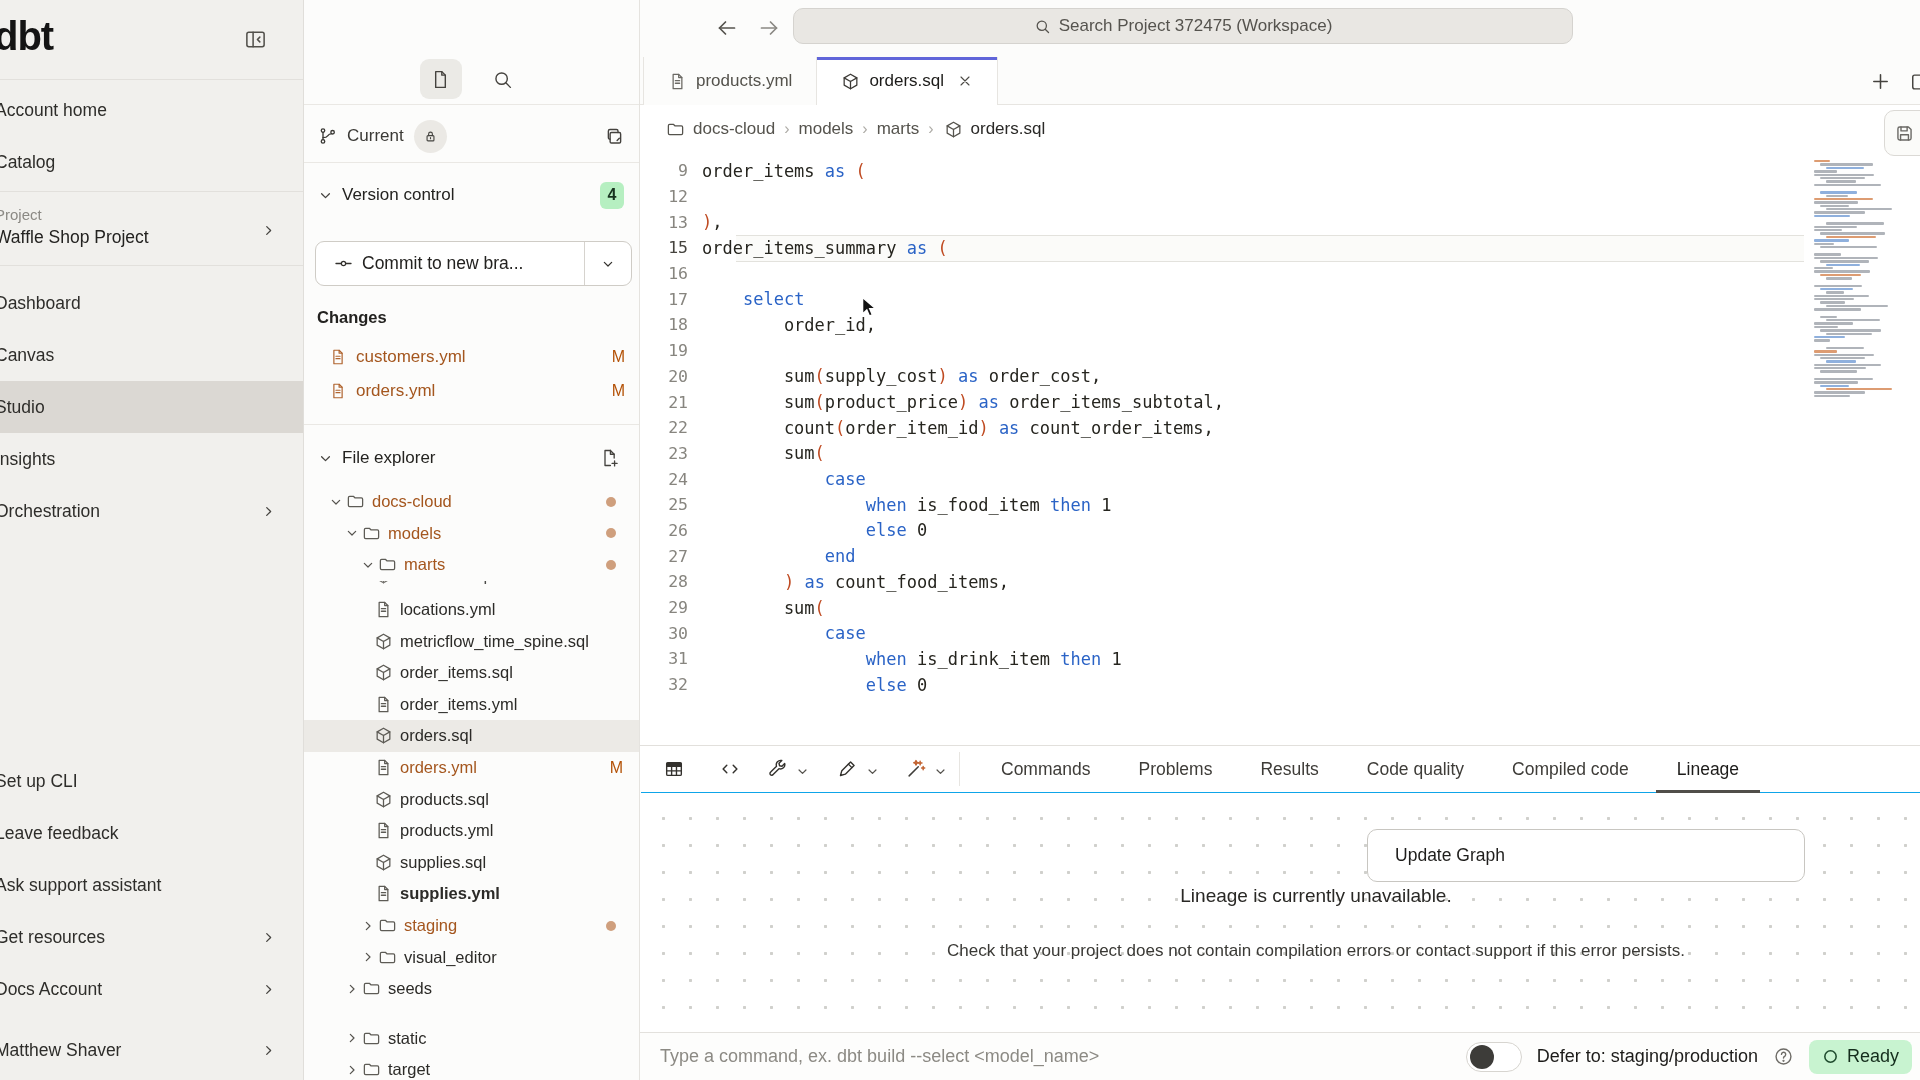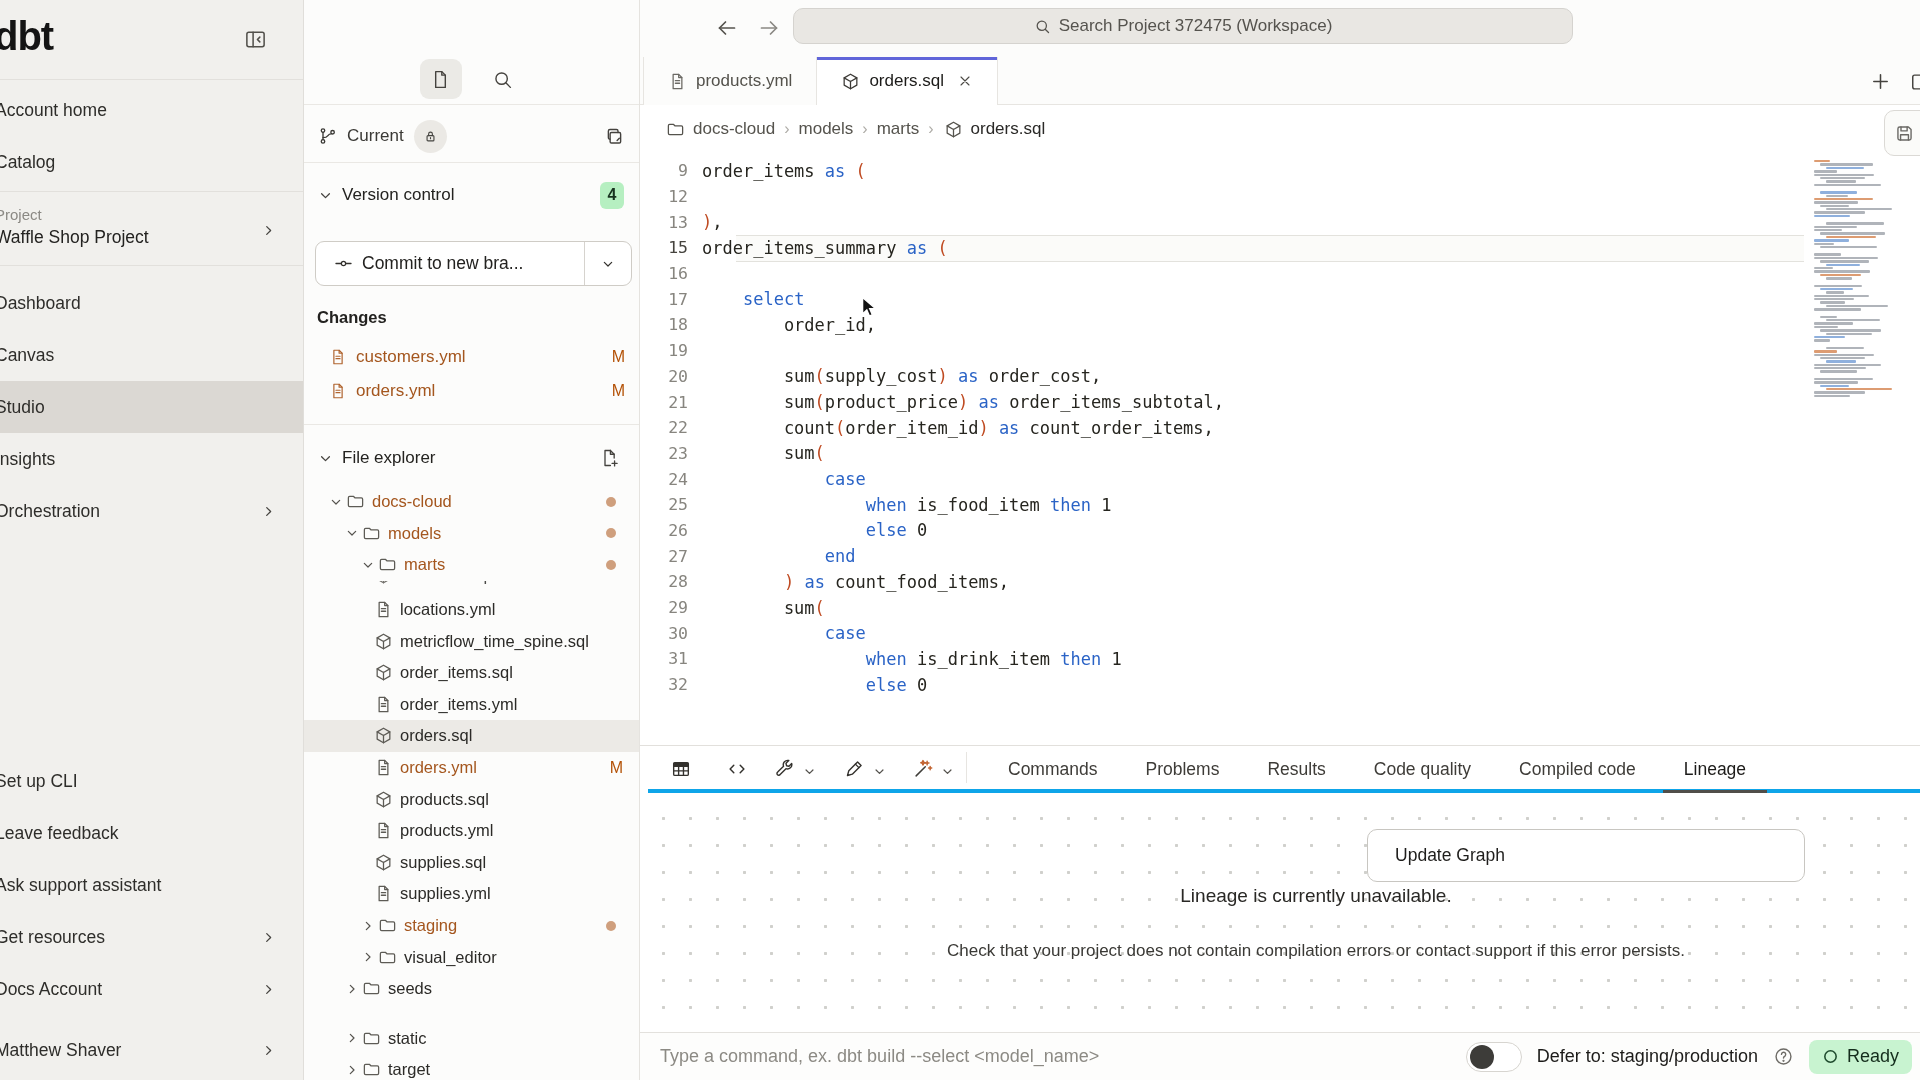--- a/index.html
+++ b/index.html
@@ -85,21 +85,21 @@
   .cl pre{font-family:inherit;white-space:pre;position:relative;z-index:1}
   .cl.cur .curbg{position:absolute;left:96px;right:116px;top:0;bottom:-1px;background:#fbfbf9;border-top:1px solid #e3e2dd;border-bottom:1px solid #e3e2dd}
   .cl.cur .ln{color:#45433e}
   .tk-i{color:#26251f}.tk-k{color:#2a63c6}.tk-p{color:#bf4a21}
   .minimap{position:absolute;left:1168px;top:160px;width:100px;height:238px;overflow:hidden}
   .mm-l{border-radius:1px}
   .cursor{position:absolute;left:215px;top:294px;z-index:5;pointer-events:none}
 
   
   .bpanel{position:absolute;left:0;right:0;top:745px;bottom:48px;background:#fff;border-top:1px solid #e2e0dc}
-  .bp-toolbar{position:absolute;left:8px;right:0;top:0;height:47px;border-bottom:4px solid #0ea5e9}
+  .bp-toolbar{position:absolute;left:1px;right:0;top:0;height:47px;border-bottom:1px solid #0ea5e9}
   .bp-ic{position:absolute;top:12px;color:#33312d;cursor:pointer}
   .bp-chev{position:absolute;top:18px;color:#55534e;cursor:pointer}
   .bp-vdiv{position:absolute;left:318px;top:6px;bottom:6px;width:1px;background:#e7e5e1}
   .bp-tabs{position:absolute;left:360px;top:0;height:47px;display:flex;gap:48px;align-items:center}
   .bp-tab{font-size:17.5px;color:#3e3c38;cursor:pointer;position:relative;height:100%;display:flex;align-items:center}
   .bp-tab.active{color:#1c1b19}
   .bp-tab.active::after{content:"";position:absolute;left:-21px;right:-21px;bottom:0;height:3px;background:#504e49}
   .lineage{position:absolute;left:0;right:0;top:47px;bottom:0;background-image:radial-gradient(#d0d0cc 1.4px,transparent 1.5px);background-size:27px 27px;background-position:10px 12px}
   .selector{position:absolute;left:727px;top:36px;width:438px;height:53px;background:#fff;border:1px solid #c8c6c1;border-radius:10px;display:flex}
   .selector .sel-in{flex:1;display:flex;align-items:center;padding-left:17px;font-size:17.5px;color:#232220;border-right:1px solid #c8c6c1;cursor:text}
@@ -459,21 +459,21 @@
         </div>
         <div class="t-row" style="padding-left: 70px;">
           <span class="t-ic">
             <svg width="19" height="19" viewBox="0 0 24 24" fill="none" stroke="currentColor" stroke-width="1.6" stroke-linecap="round" stroke-linejoin="round">
               <path d="M12 2.8l8 4.6v9.2l-8 4.6-8-4.6V7.4z"></path>
               <path d="M12 12l8-4.6M12 12L4 7.4M12 12v9.2"></path>
             </svg>
           </span>
           <span class="t-nm">supplies.sql</span>
         </div>
-        <div class="t-row" style="padding-left: 70px;">
+        <div class="t-row" style="padding-left: 70px; font-weight: bold;">
           <span class="t-ic">
             <svg width="19" height="19" viewBox="0 0 24 24" fill="none" stroke="currentColor" stroke-width="1.6" stroke-linecap="round" stroke-linejoin="round">
               <path d="M6.5 3h7l4 4v14h-11z"></path>
               <path d="M13.5 3v4h4"></path>
               <path d="M9.3 11h5.4M9.3 14.2h5.4"></path>
             </svg>
           </span>
           <span class="t-nm">supplies.yml</span>
         </div>
         <div class="t-row mod" style="padding-left: 54px;">

